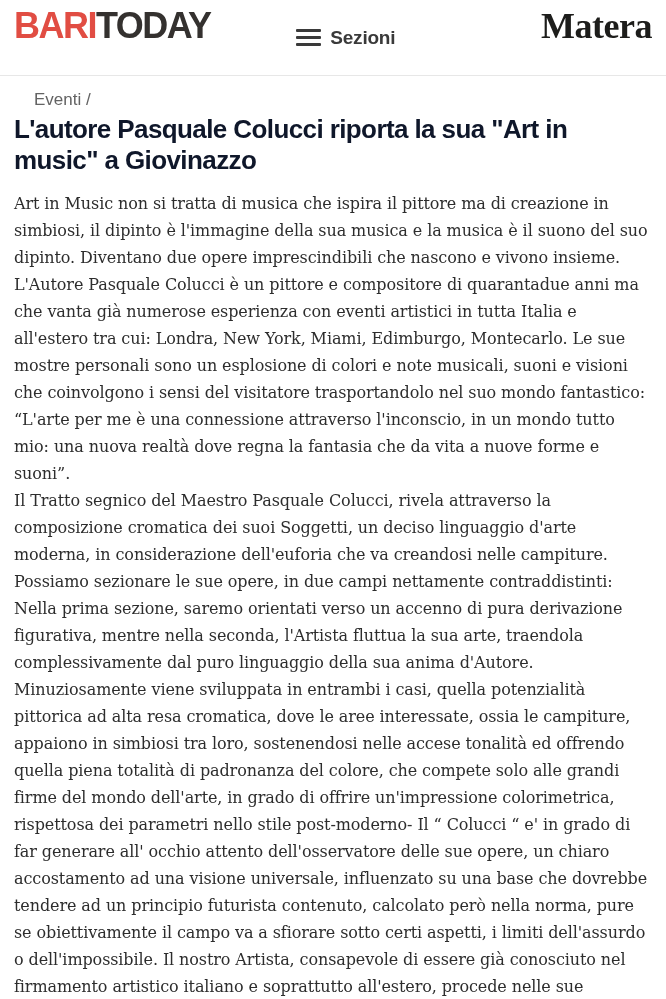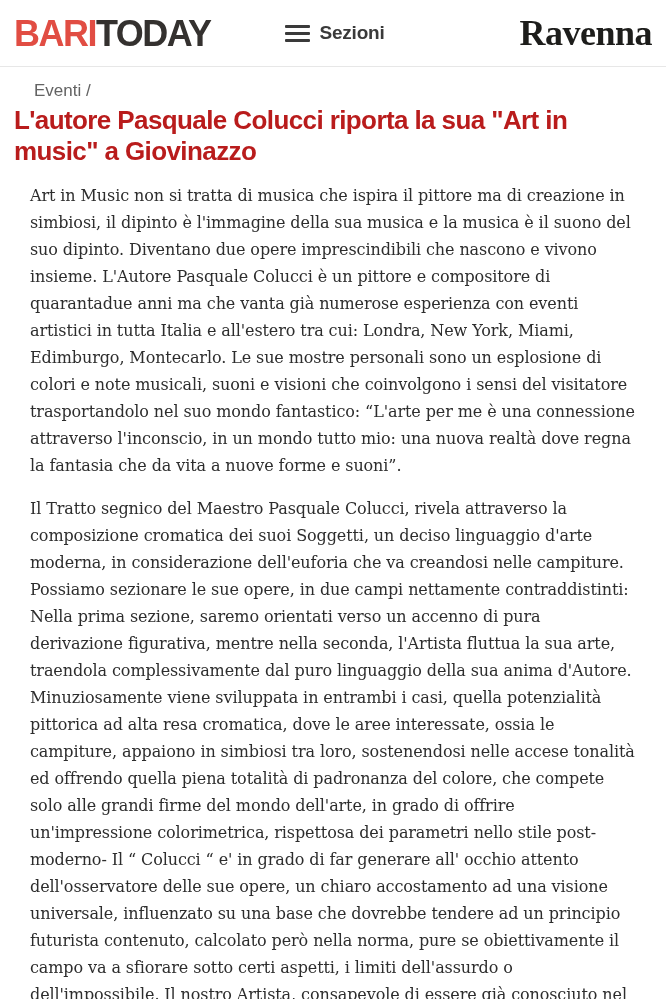--- a/index.html
+++ b/index.html
@@ -11,22 +11,21 @@
   .page {
     width: 666px;
     min-height: 999px;
     margin: 0 auto;
     background: #ffffff;
     box-sizing: border-box;
   }
   
   .header {
     display: flex;
-    align-items: center;
-    height: 67px;
+    height: 76px;
     padding: 8px 14px;
     border-bottom: 1px solid #e7e7e7;
     box-sizing: border-box;
   }
   .logo {
     font-family: "Liberation Sans", sans-serif;
     font-weight: 700;
     font-size: 36px;
     letter-spacing: -1.5px;
     line-height: 1;
@@ -93,31 +92,31 @@
   .breadcrumb a {
     color: #636363;
     text-decoration: none;
     cursor: pointer;
     margin-left: 20px;
   }
   .article-title {
     font-family: "Liberation Sans", sans-serif;
     font-size: 26px;
     font-weight: 700;
-    color: #b91c1c;
+    color: #0f172a;
     letter-spacing: -0.6px;
     line-height: 1.18;
     margin: 0 0 15px 0;
   }
   .article-body p {
     font-family: "DejaVu Serif", "Liberation Serif", serif;
     font-size: 16px;
     line-height: 27px;
     color: #2d2d2d;
-    margin: 16px;
+    margin: 0;
     letter-spacing: -0.1px;
   }
 </style>
 </head>
 <body>
 
 <div class="page">
 
   <header class="header">
     <div class="logo">
@@ -126,21 +125,21 @@
     <div class="menu-zone">
       <button class="menu-btn">
         <span class="hamburger">
           <span></span>
             <span></span>
             <span></span>
         </span>
         <span class="menu-label">Sezioni</span>
       </button>
     </div>
-    <div class="section-logo">Ravenna</div>
+    <div class="section-logo">Matera</div>
   </header>
 
   <main class="content">
     <nav class="breadcrumb">
       <a href="#">Eventi /</a>
     </nav>
 
     <h1 class="article-title">L'autore Pasquale Colucci riporta la sua "Art in music" a Giovinazzo</h1>
 
     <div class="article-body">

